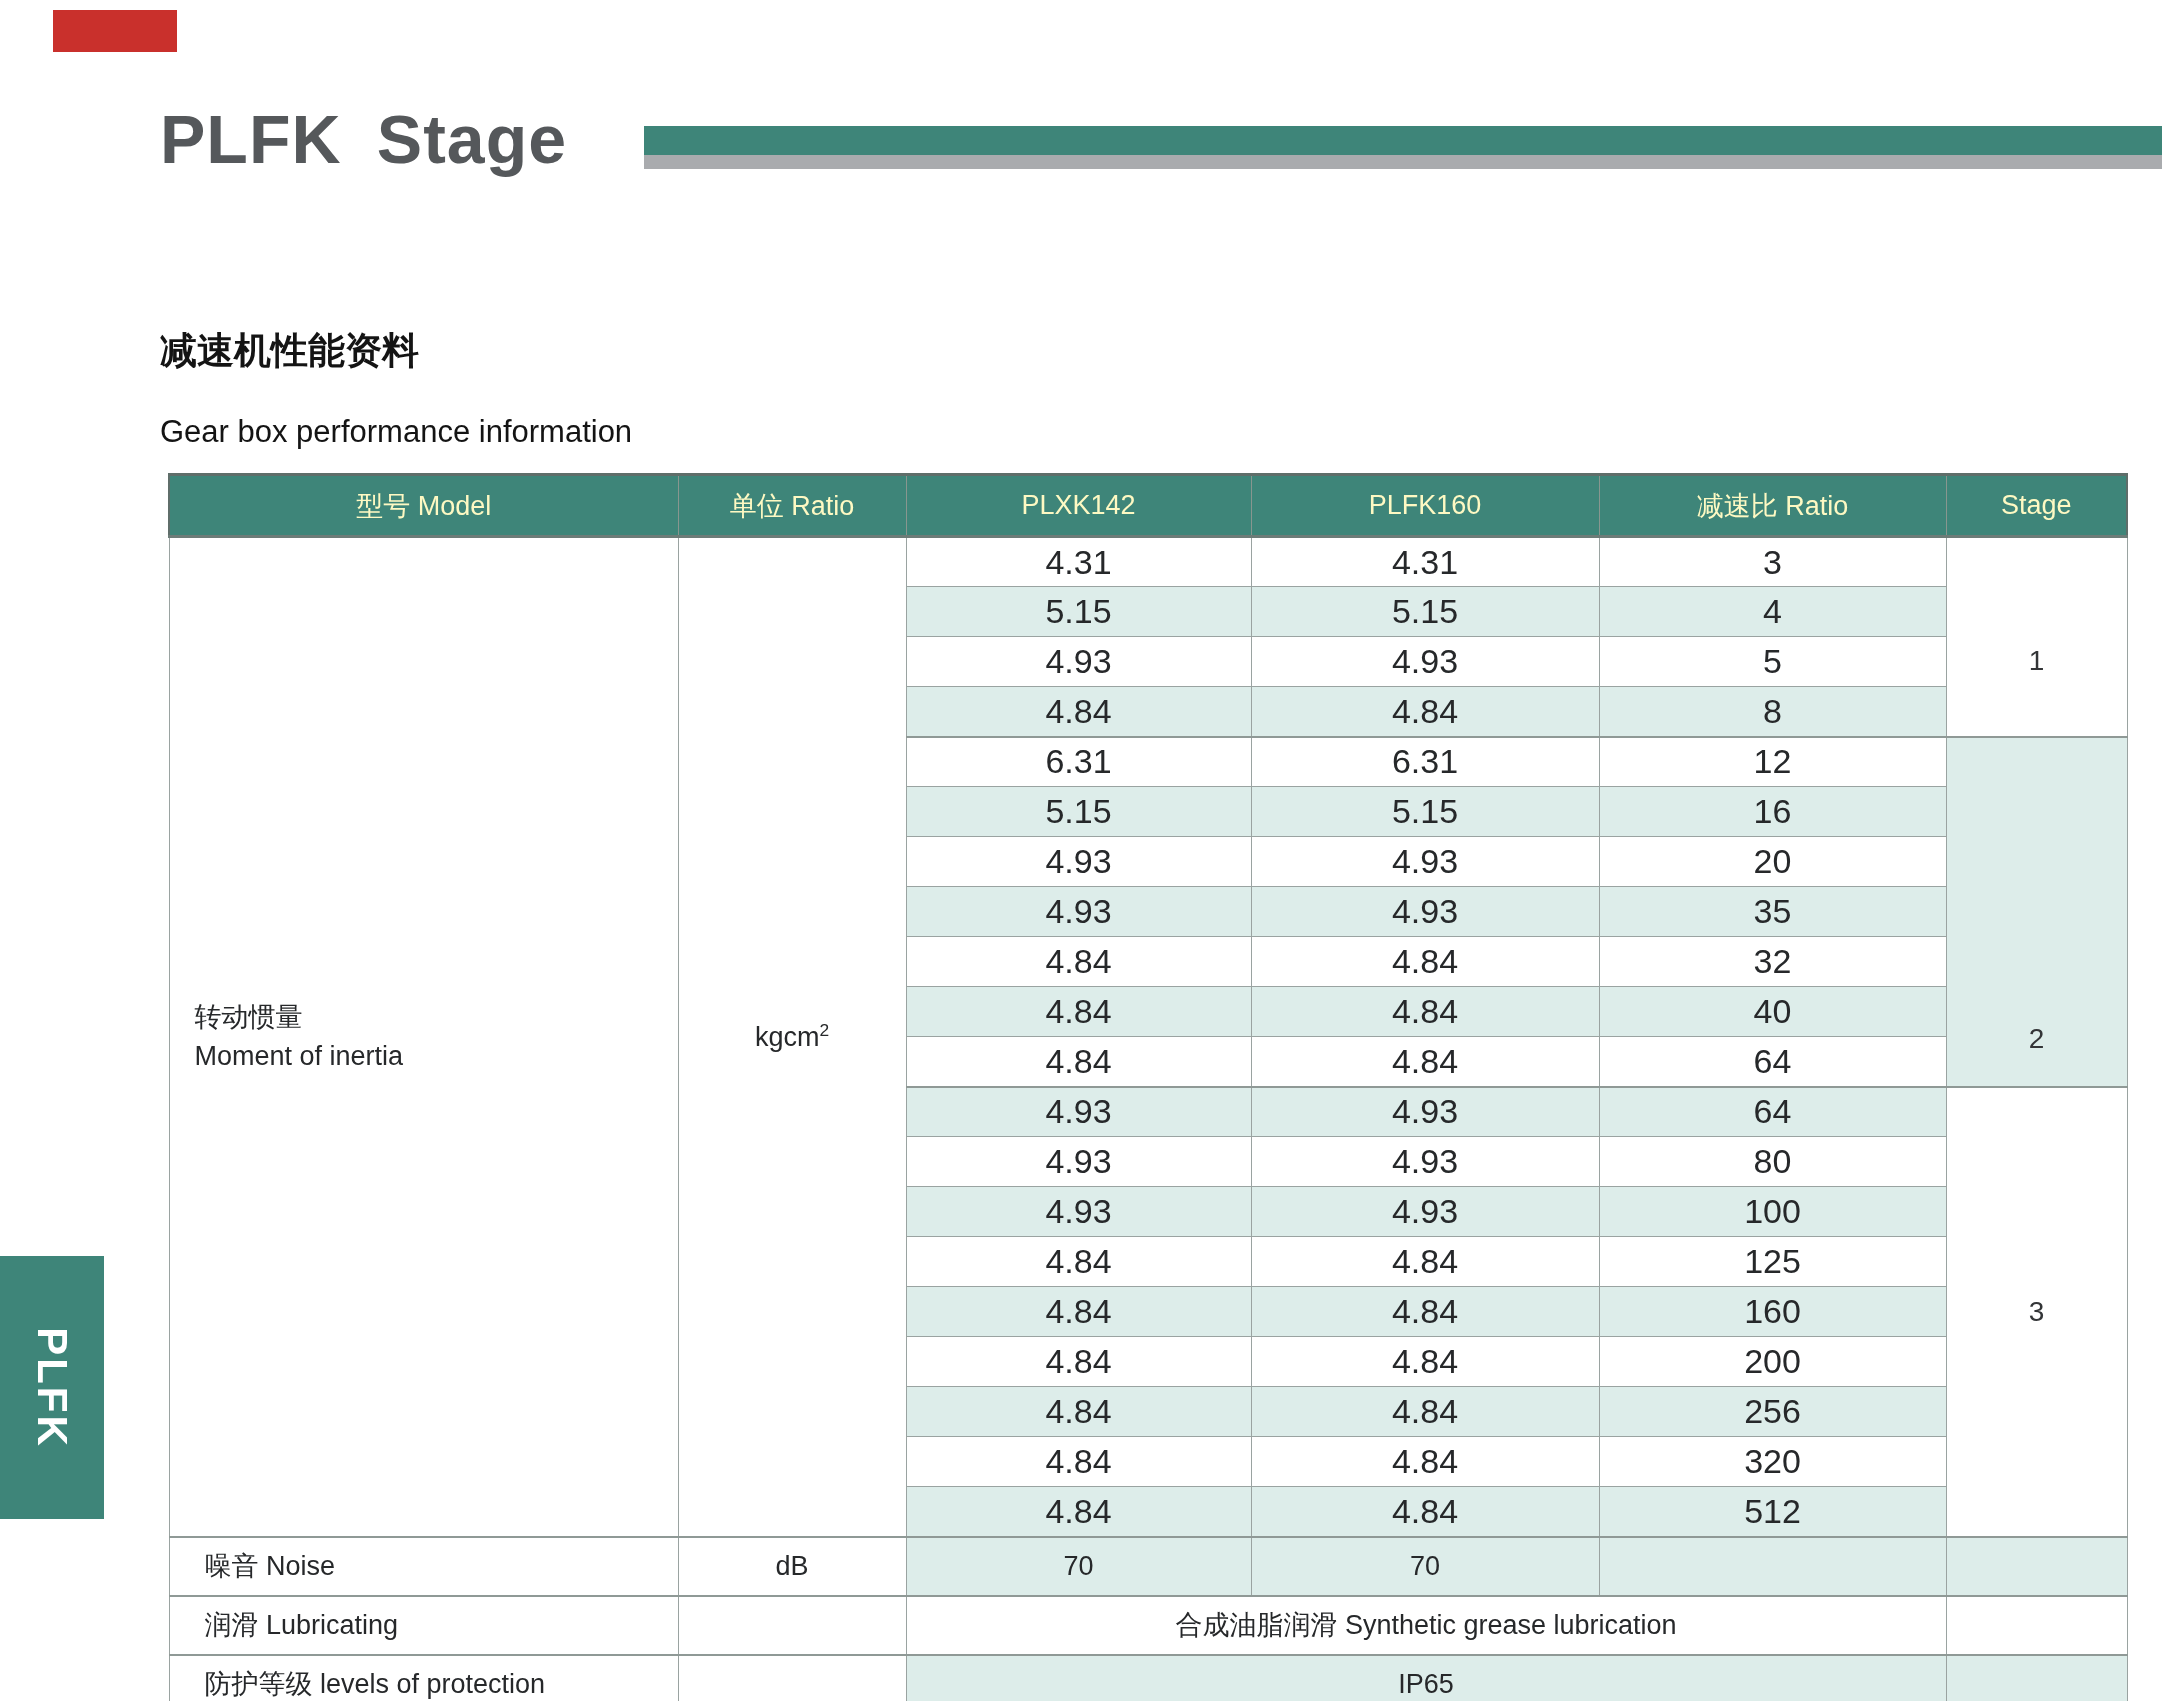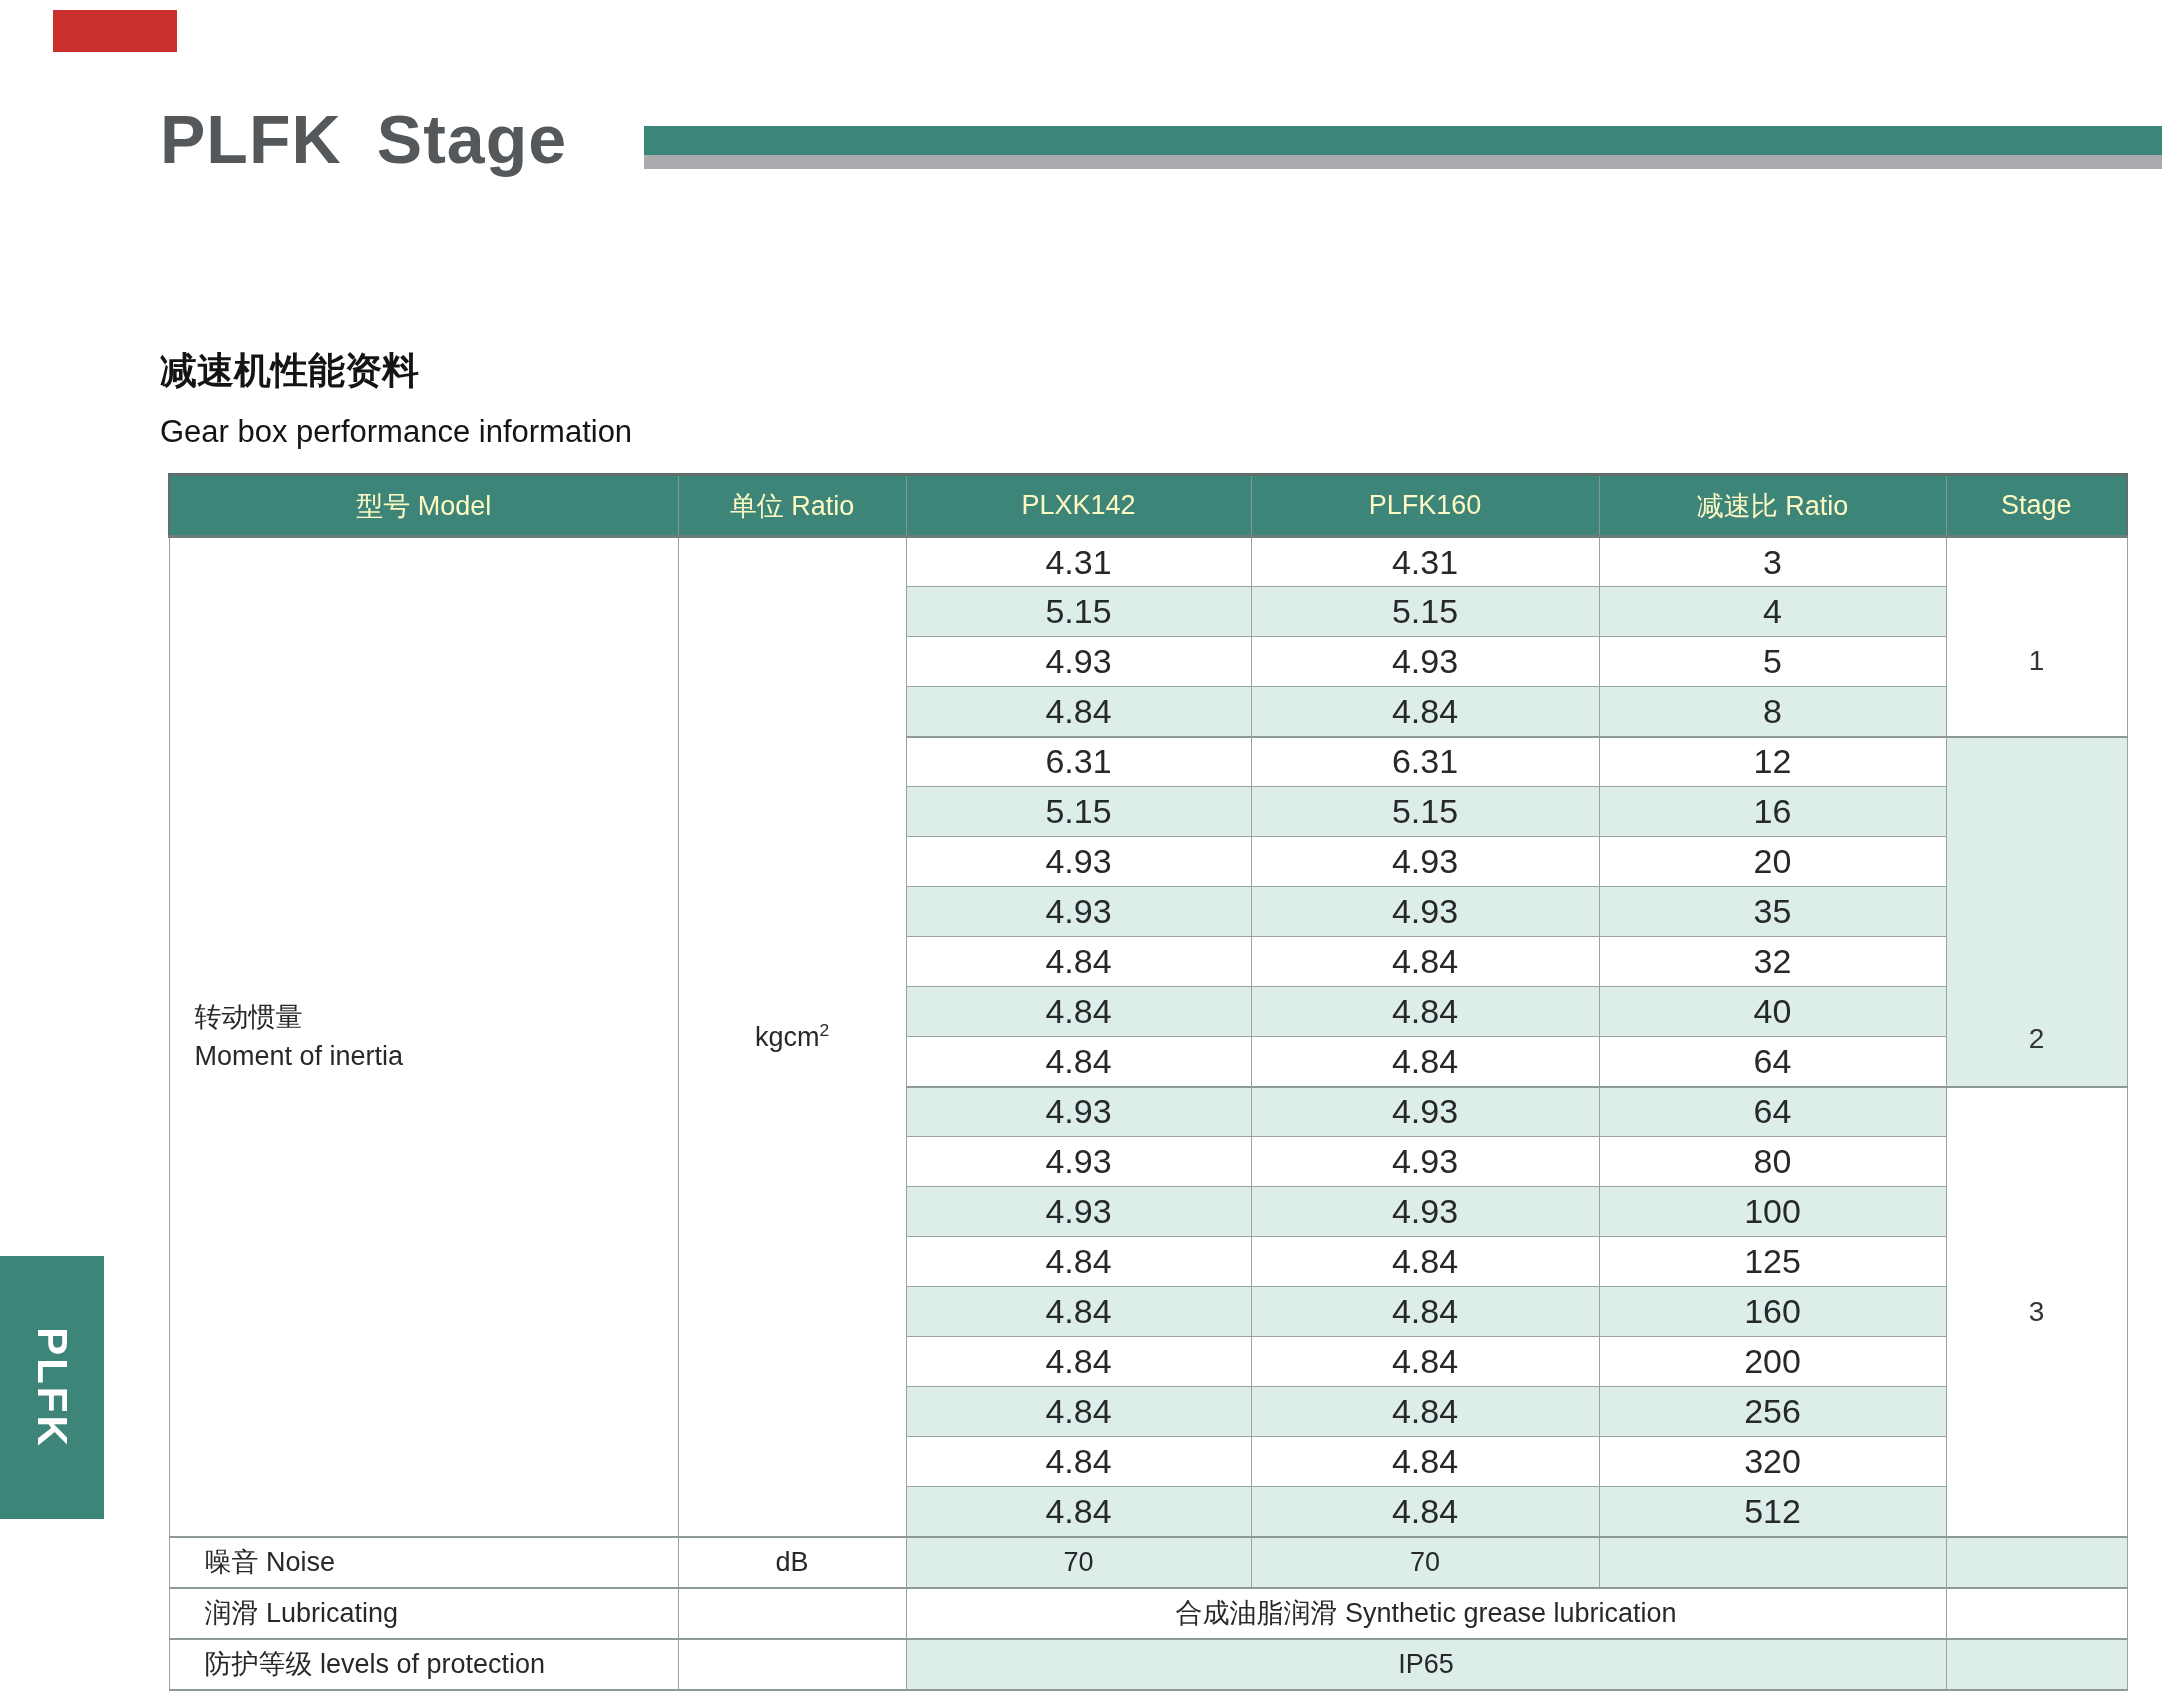--- a/index.html
+++ b/index.html
@@ -31,21 +31,21 @@
     height:29px; background:#3e8579;
   }
   .bar-gray {
     position:absolute; left:644px; top:155px; right:0;
     height:13.5px; background:#a9abae;
   }
 
   
   .sec-zh {
     position:absolute; left:160px; top:326px;
-    font-size:37px; font-weight:700; color:#141414;margin-top:20px;
+    font-size:37px; font-weight:700; color:#141414;
   }
   .sec-en {
     position:absolute; left:160px; top:382px;
     font-size:31px; font-weight:400; color:#141414;margin-top:32px;
   }
 
   
   .tbl-wrap { position:absolute; left:168px; top:473px; }
   table {
     border-collapse:collapse; table-layout:fixed;
@@ -61,21 +61,21 @@
   thead th:first-child { border-left:2.9px solid #5f6e6a; }
   thead th:last-child { border-right:2.9px solid #5f6e6a; }
 
   tbody td {
     border-left:1.9px solid #9aa3a1; border-right:1.9px solid #9aa3a1;
     border-top:1.9px solid #9aa3a1; border-bottom:1.9px solid #9aa3a1;
     text-align:center; vertical-align:middle;
     background:#ffffff; padding:0;
   }
   tr.drow { height:50px; }
-  tr.brow { height:51px;padding-left:32px; }
+  tr.brow { height:59px;padding-left:32px; }
 
   td.num { font-size:34px; }
   tr.alt td.num { background:#ddedea; }
 
   td.model-cell {
     text-align:left; padding-left:25px; vertical-align:middle;
     font-size:27px; line-height:1.45;
   }
   td.unit-cell { font-size:27px;text-align:center; }
   td.unit-cell sup { font-size:17.4px; }

